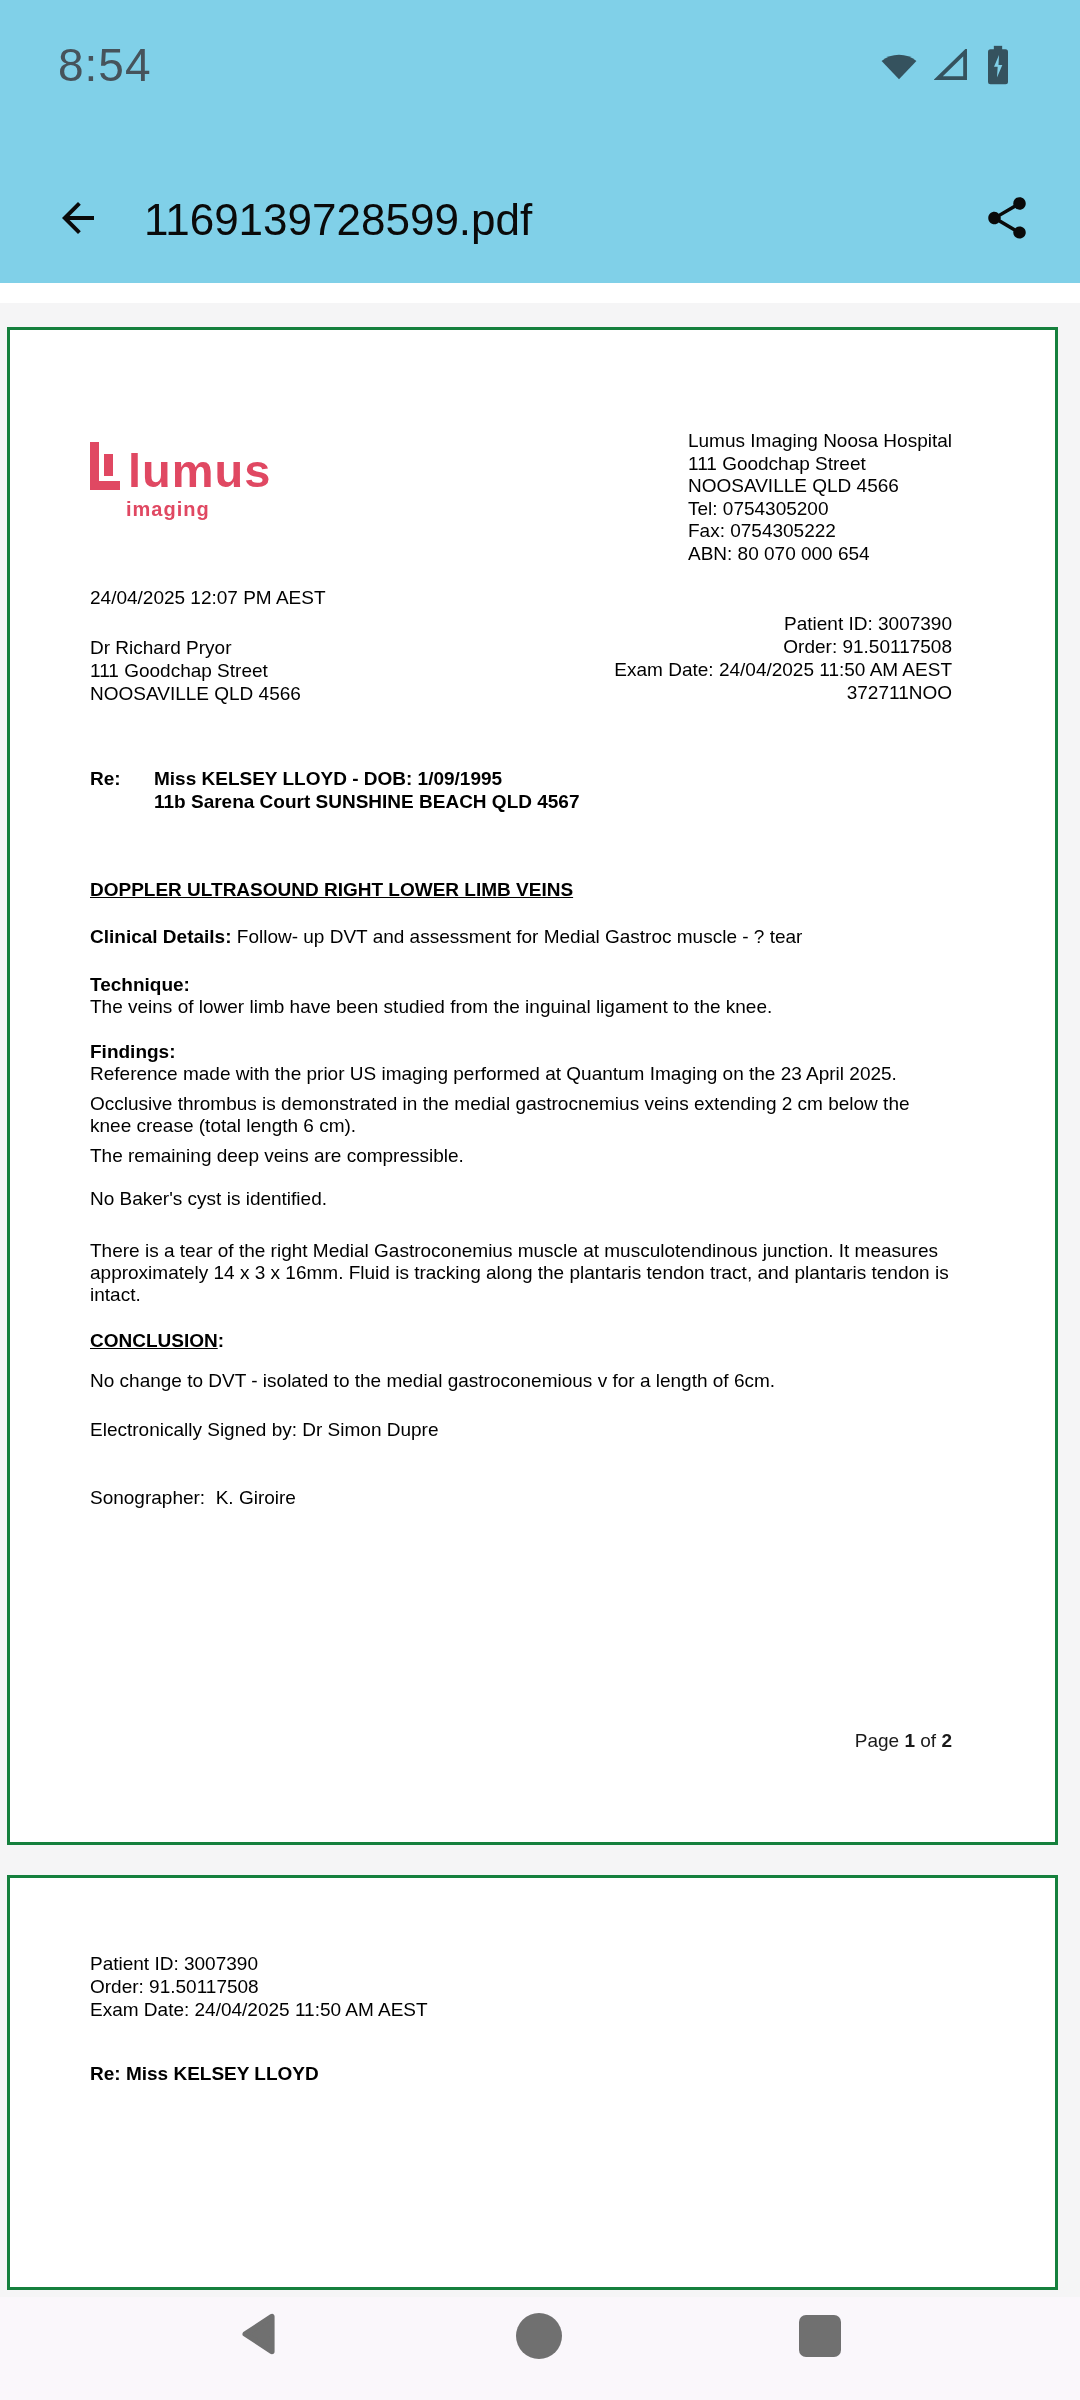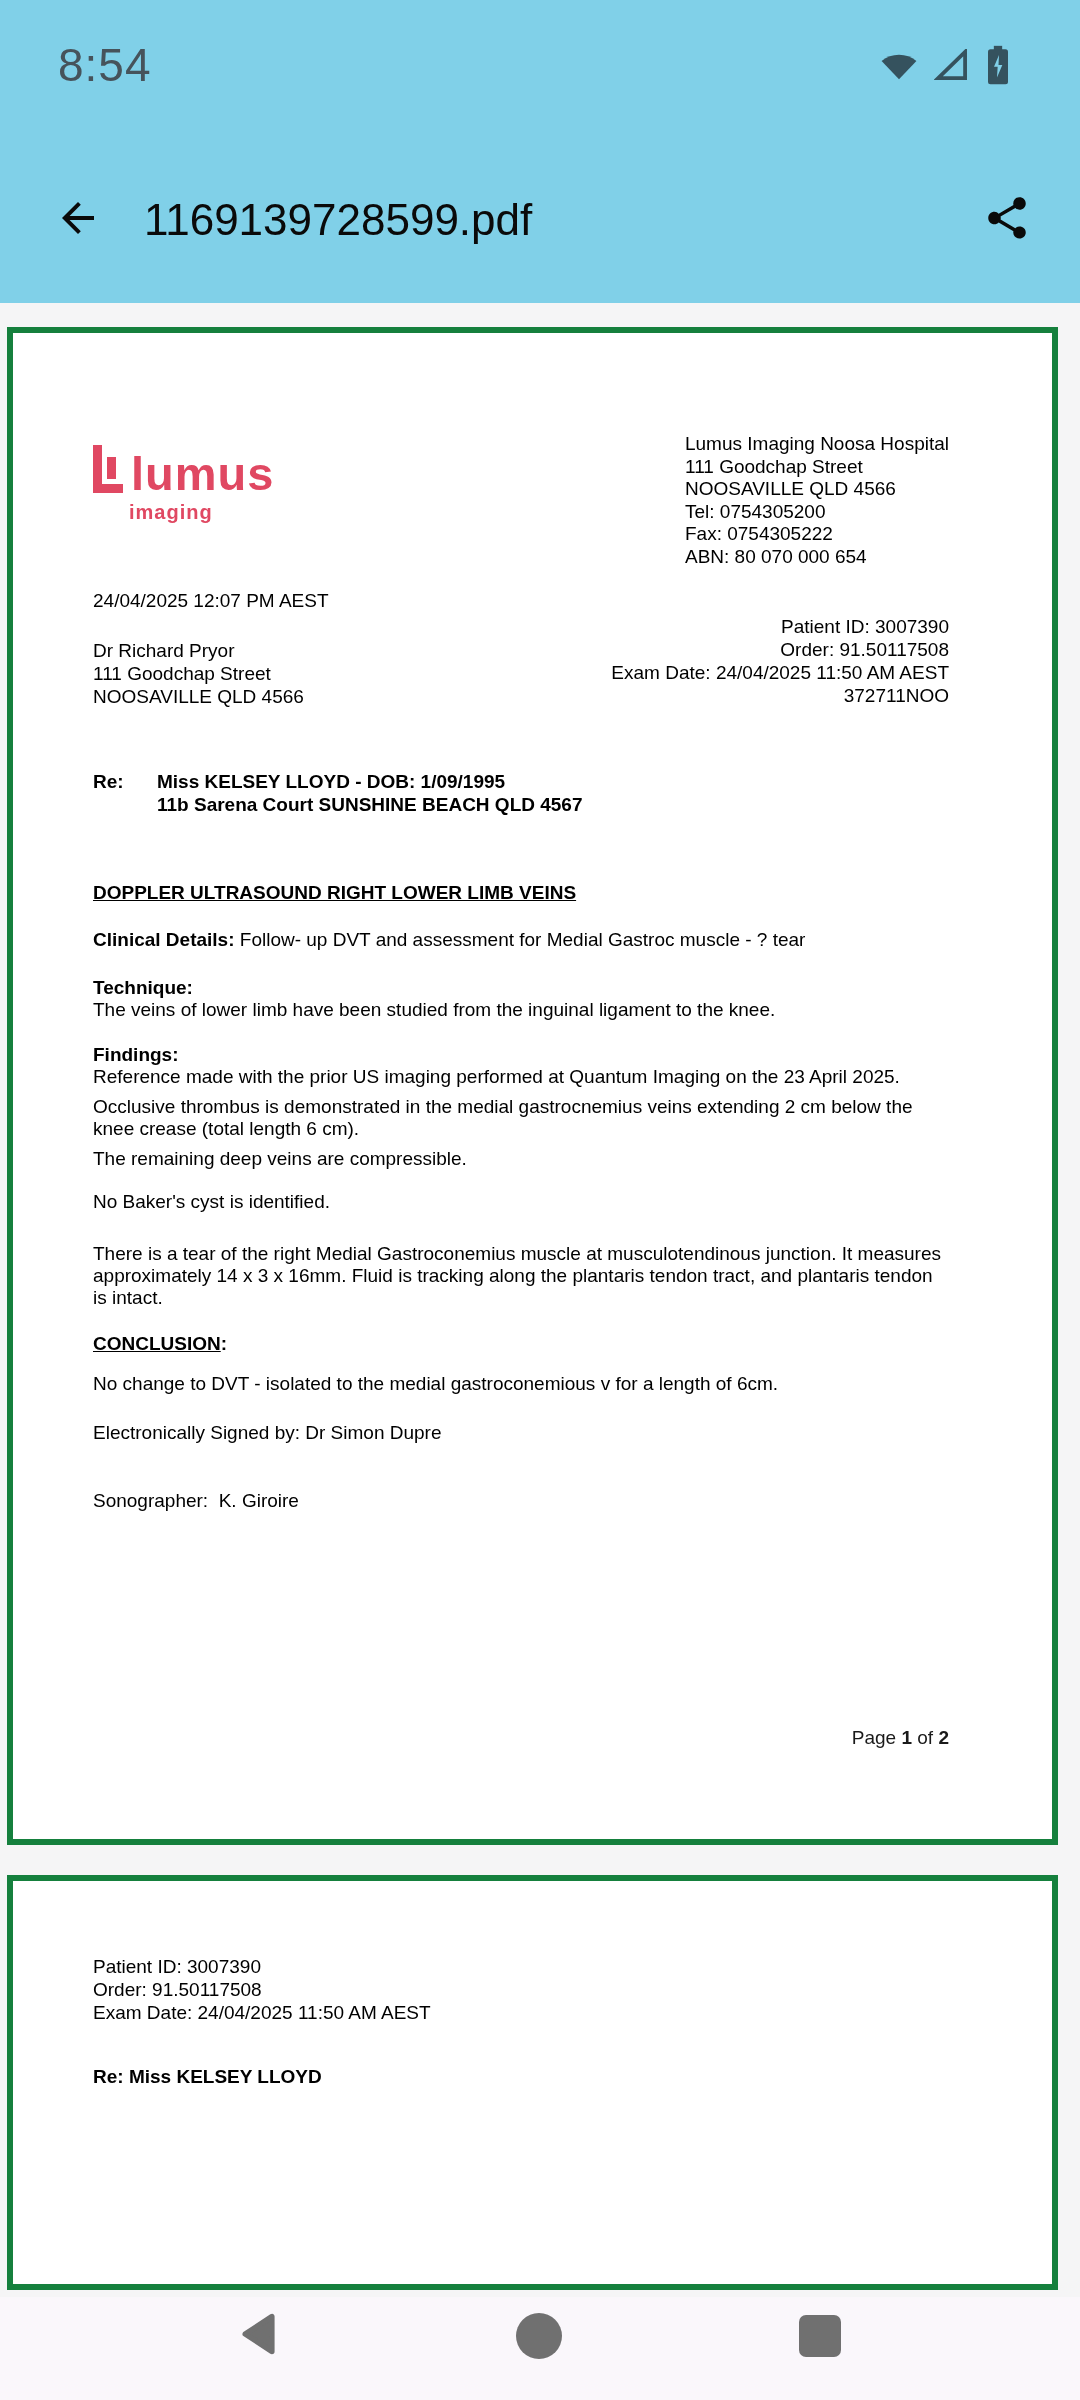--- a/index.html
+++ b/index.html
@@ -6,21 +6,21 @@
   html,body { width:1080px; height:2400px; }
   body {
     position:relative;
     font-family:"Liberation Sans", sans-serif;
     background:#ffffff;
     overflow:hidden;
   }
 
   
   .topbar {
-    position:absolute; top:0; left:0; width:1080px; height:326px;
+    position:absolute; top:0; left:0; width:1080px; height:283px;
     background:#80D0E8;
   }
   .status-row {
     position:absolute; top:38px; left:58px; right:70px;
     display:flex; justify-content:space-between; align-items:center;
   }
   .status-time { font-size:46px; color:#46535B; letter-spacing:1px; }
   .status-icons { display:flex; align-items:center; gap:16px; }
   .status-icons svg { display:block; }
 
@@ -34,21 +34,21 @@
     white-space:nowrap; overflow:hidden; flex:1;
   }
   .share-btn { margin-right:46px; width:54px; height:60px; display:flex; align-items:center; justify-content:center; }
 
   
   .viewer {
     position:absolute; top:303px; bottom:103px; left:0; width:1080px;
     background:#F5F5F6; overflow:hidden;
   }
   .page {
-    background:#ffffff; border:6px solid #15803d;
+    background:#ffffff; border:3px solid #15803d;
     margin-left:7px; margin-right:22px; position:relative;
     color:#000;
   }
   .page1 { margin-top:24px; height:1518px; padding:0 103px 0 80px; overflow:hidden; }
   .page2 { margin-top:30px; height:415px; padding:0 103px 0 80px; overflow:hidden; }
 
   .doc { font-size:19px; line-height:22px; }
   .b { font-weight:bold; }
 
   

